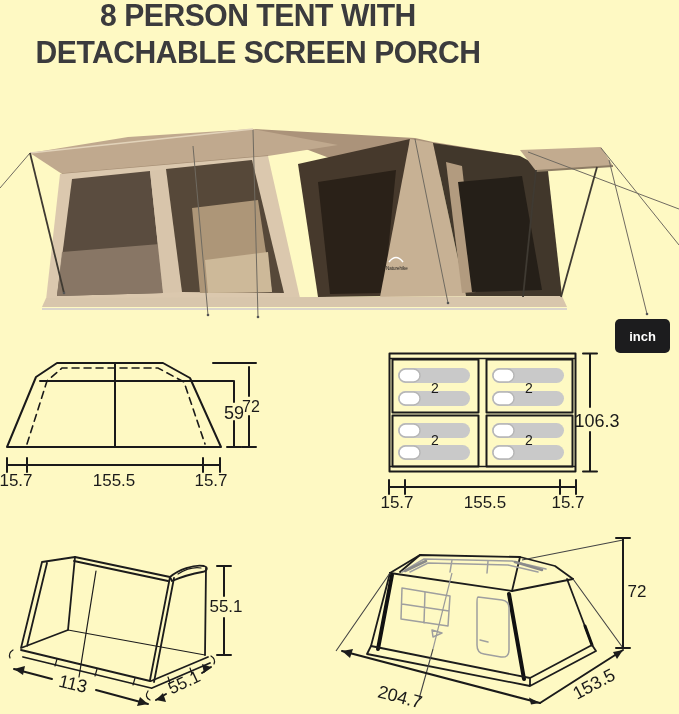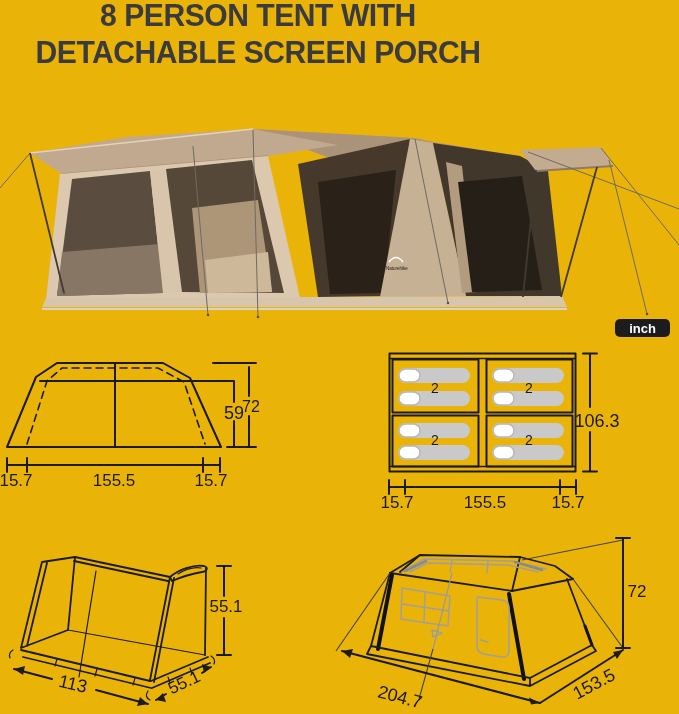--- a/index.html
+++ b/index.html
@@ -1,22 +1,22 @@
 <!DOCTYPE html>
 <html><head>
 <meta charset="utf-8">
 <style>
   html,body{margin:0;padding:0;background:#fff;}
-  #page{position:relative;width:679px;height:714px;background:#eab308;overflow:hidden;
+  #page{position:relative;width:679px;height:714px;background:#fef9c3;overflow:hidden;
         font-family:"Liberation Sans",sans-serif;}
   .title{position:absolute;top:-3px;left:0;width:516px;text-align:center;
          font-weight:700;font-size:32px;line-height:37px;letter-spacing:-0.5px;
          color:#3b3b3d;transform:scaleX(0.94);transform-origin:50% 0;}
   .svgabs{position:absolute;}
-  .badge{position:absolute;left:615px;top:319px;width:55px;height:18px;
+  .badge{position:absolute;left:615px;top:319px;width:55px;height:34px;
          background:#1c1c1e;border-radius:5px;color:#fff;font-size:13px;
          font-weight:700;display:flex;align-items:center;justify-content:center;}
   svg text{font-family:"Liberation Sans",sans-serif;fill:#1a1a1a;}
   .dim{font-size:17px;}
   .dimS{font-size:16px;}
   .dimL{font-size:18px;}
   .cap2{font-size:14px;}
   .ln{stroke:#1a1a1a;stroke-width:2;fill:none;stroke-linecap:round;stroke-linejoin:round;}
   .ln15{stroke:#1a1a1a;stroke-width:1.6;fill:none;stroke-linecap:round;}
   .wire{stroke:#1c1c1c;stroke-width:1.8;fill:none;stroke-linecap:round;stroke-linejoin:round;}

